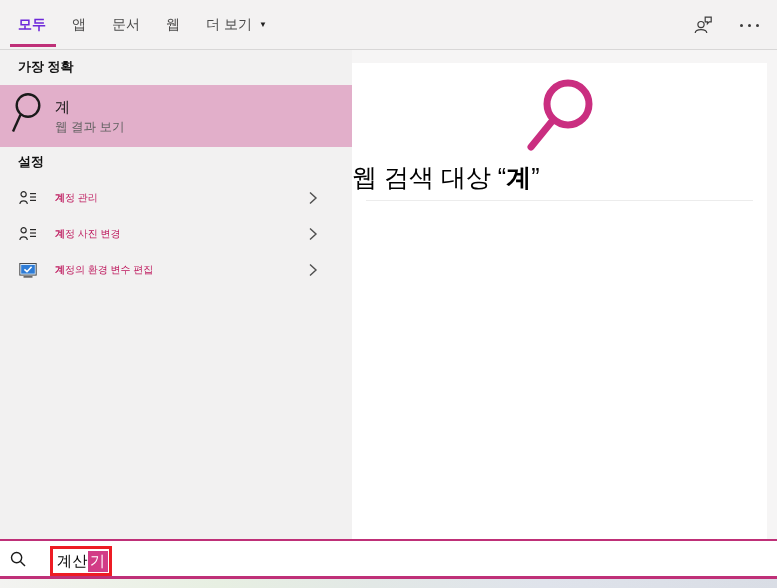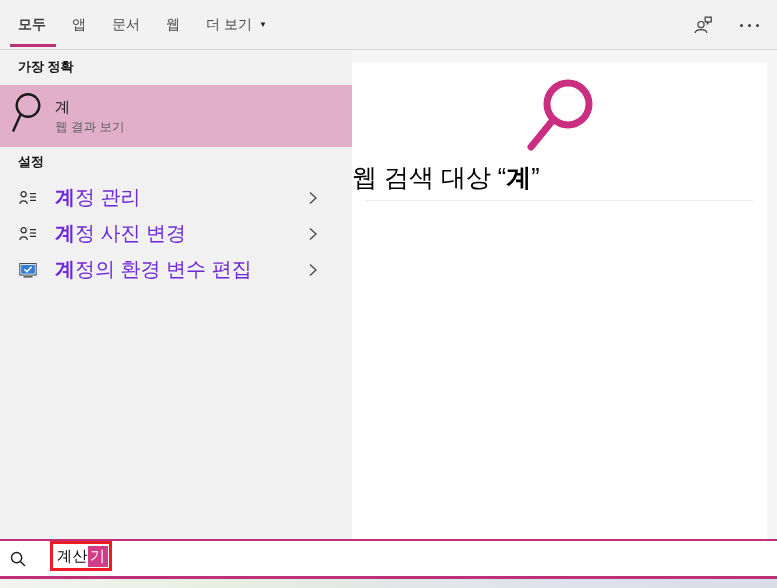--- a/index.html
+++ b/index.html
@@ -6,21 +6,21 @@
   html,body { width:777px; height:588px; }
   body { font-family:"Liberation Sans","DejaVu Sans",sans-serif; background:#f2f1f1; overflow:hidden; }
   .screen { position:relative; width:777px; height:588px; background:#f2f1f1; }
 
   
   .topbar { position:absolute; top:0; left:0; right:0; height:50px; background:#f3f2f2;
             border-bottom:1px solid #d8d7d7; display:flex; align-items:center; }
   .tabs { display:flex; align-items:center; height:50px; padding-left:18px; gap:26px; }
   .tab { position:relative; height:50px; display:flex; align-items:center; font-size:14px;
          color:#4a4a4a; cursor:default; white-space:nowrap; }
-  .tab.selected { color:#404040; font-weight:bold; }
+  .tab.selected { color:#6d28d9; font-weight:bold; }
   .tab.selected::after { content:""; position:absolute; left:-8px; right:-10px; bottom:3px;
          height:3px; background:#bf3078; }
   .tab .dd-arrow { margin-left:7px; font-size:8px; color:#202020; }
   .topbar-icons { position:absolute; right:14px; top:0; height:50px; display:flex;
          align-items:center; gap:18px; }
   .icon-btn { display:flex; align-items:center; justify-content:center; width:28px; height:28px; }
   .dots { display:flex; gap:5px; align-items:center; }
   .dots i { width:3px; height:3px; background:#3c3c3c; border-radius:50%; }
 
   
@@ -29,39 +29,39 @@
   .section-header { position:absolute; left:18px; font-size:13px; font-weight:bold; color:#111; }
   .best-match { position:absolute; left:0; right:0; top:35px; height:62px; background:#e2afca;
          display:flex; align-items:center; }
   .bm-icon { position:absolute; left:10px; top:7px; }
   .bm-text { margin-left:55px; }
   .bm-title { font-size:15px; color:#141414; line-height:19px; }
   .bm-sub { font-size:12.5px; color:#5f5f5f; margin-top:3px; }
 
   .settings-item { position:absolute; left:0; right:0; height:35px; display:flex; align-items:center; }
   .si-icon { position:absolute; left:19px; width:18px; display:flex; justify-content:center; }
-  .si-label { margin-left:55px; font-size:20px; color:#6d28d9; }
+  .si-label { margin-left:55px; font-size:10px; color:#be185d; }
   .si-label b { font-weight:bold; }
   .si-chevron { position:absolute; right:34px; display:flex; align-items:center; }
 
   .right-panel { position:absolute; left:352px; top:13px; bottom:0; width:415px; background:#ffffff; }
   .big-search { position:absolute; left:172px; top:13px; }
   .web-heading { position:absolute; top:98px; left:0; right:0; text-align:left; font-size:25px;
         color:#000; }
   .web-heading b { font-weight:bold; }
   .rp-divider { position:absolute; top:137px; left:14px; right:14px; height:1px; background:#ececec; }
   .open-row { position:absolute; top:155px; left:0; right:0; height:30px; display:flex; align-items:center; }
   .open-row .oi { position:absolute; left:23px; display:flex; }
   .open-row .ol { margin-left:53px; font-size:14px; color:#1a1a1a; }
 
   
   .search-bar { position:absolute; left:0; right:0; bottom:9px; height:40px; background:#ffffff;
         border-top:2px solid #bf3078; border-bottom:3px solid #bf3078; }
   .sb-icon { position:absolute; left:10px; top:10px; }
-  .sb-field { position:absolute; left:28px; top:0; right:4px; bottom:0; display:flex; align-items:flex-start;padding-left:22px; }
+  .sb-field { position:absolute; left:28px; top:0; right:4px; bottom:0; display:flex; align-items:flex-end;padding-left:22px; }
   .annotation-box { display:flex; align-items:center; border:3px solid #ed1c24; height:30px;
         padding:0 1px 0 4px; background:#ffffff; }
   .typed { font-size:15px; color:#000; letter-spacing:0.5px; }
   .ime-sel { font-size:15px; color:#fff; background:#d23c86; padding:1px 2px; letter-spacing:0.5px; }
 
   .desktop-strip { position:absolute; left:0; right:0; bottom:0; height:9px;
         background:linear-gradient(90deg,#f3f3f1 0%,#eef2ea 12%,#e7efe2 28%,#e2e8e6 48%,#dfe3eb 70%,#d9dde5 100%); }
 
   svg { display:block; }
 </style>

